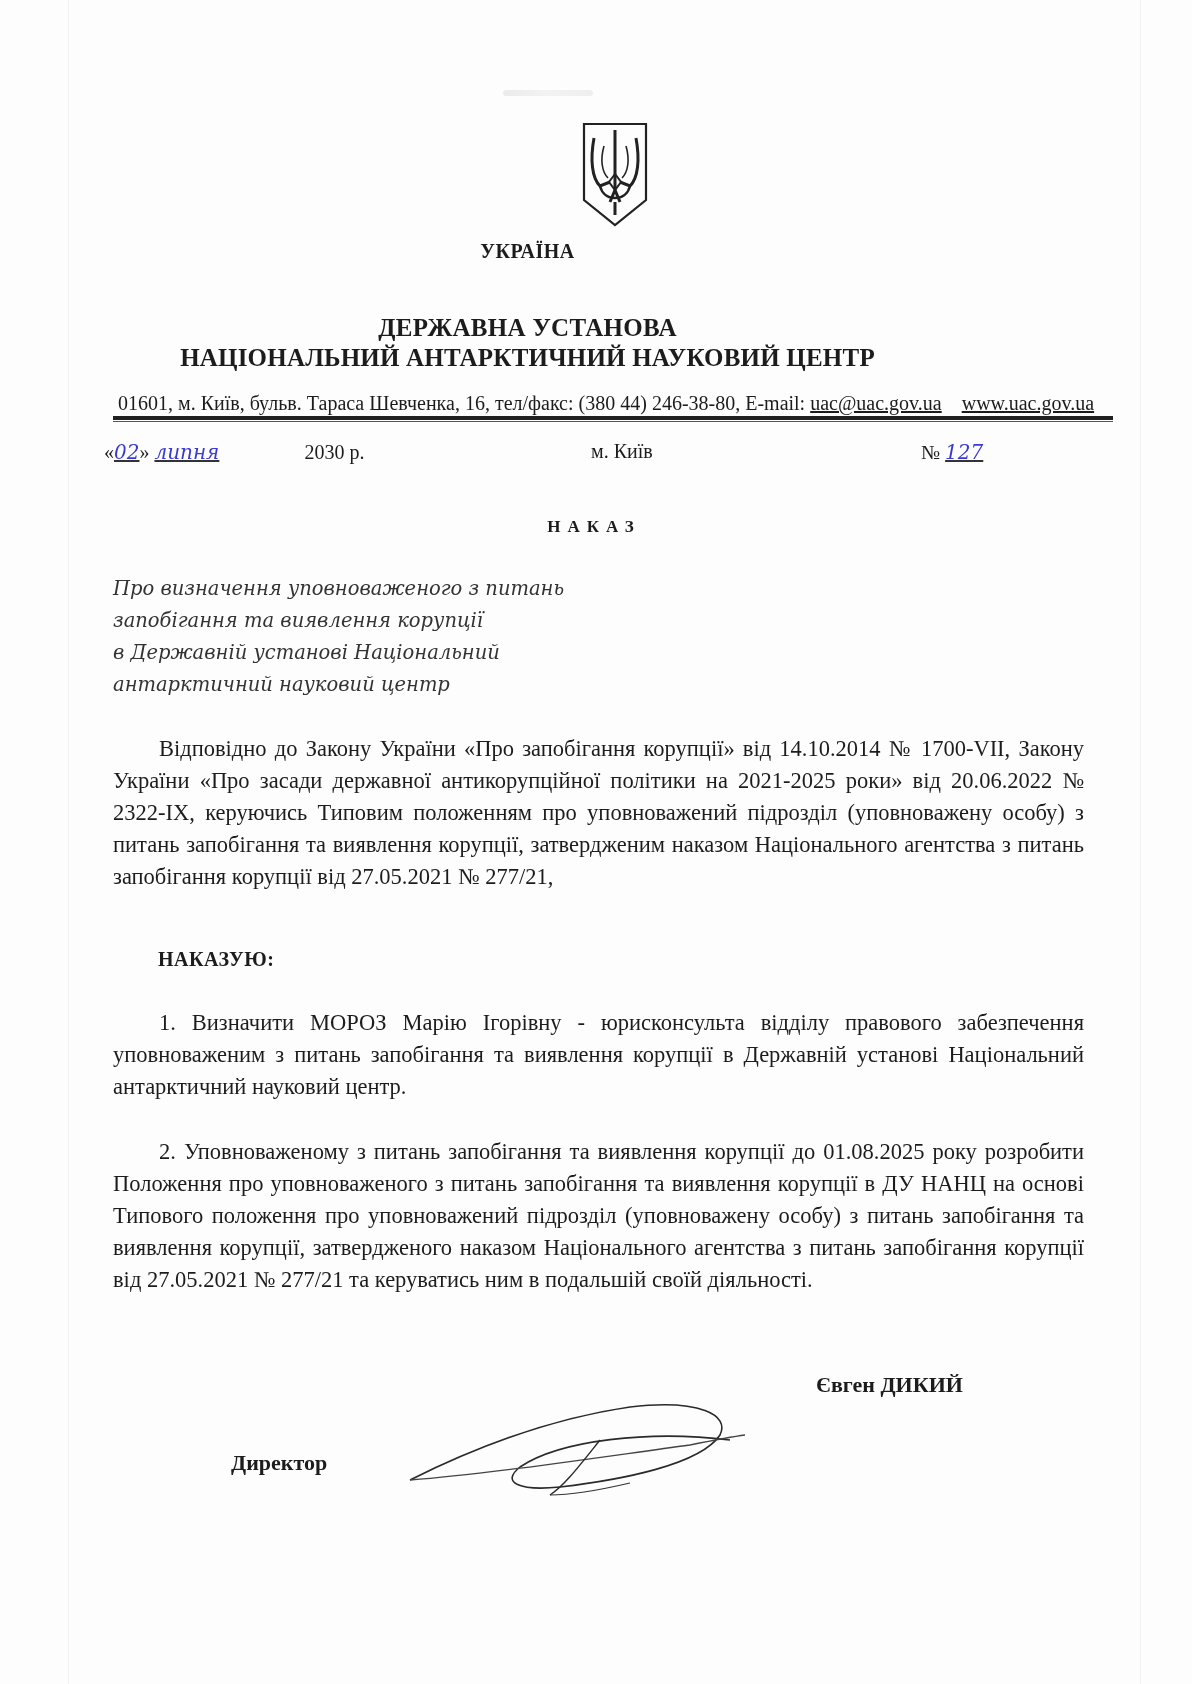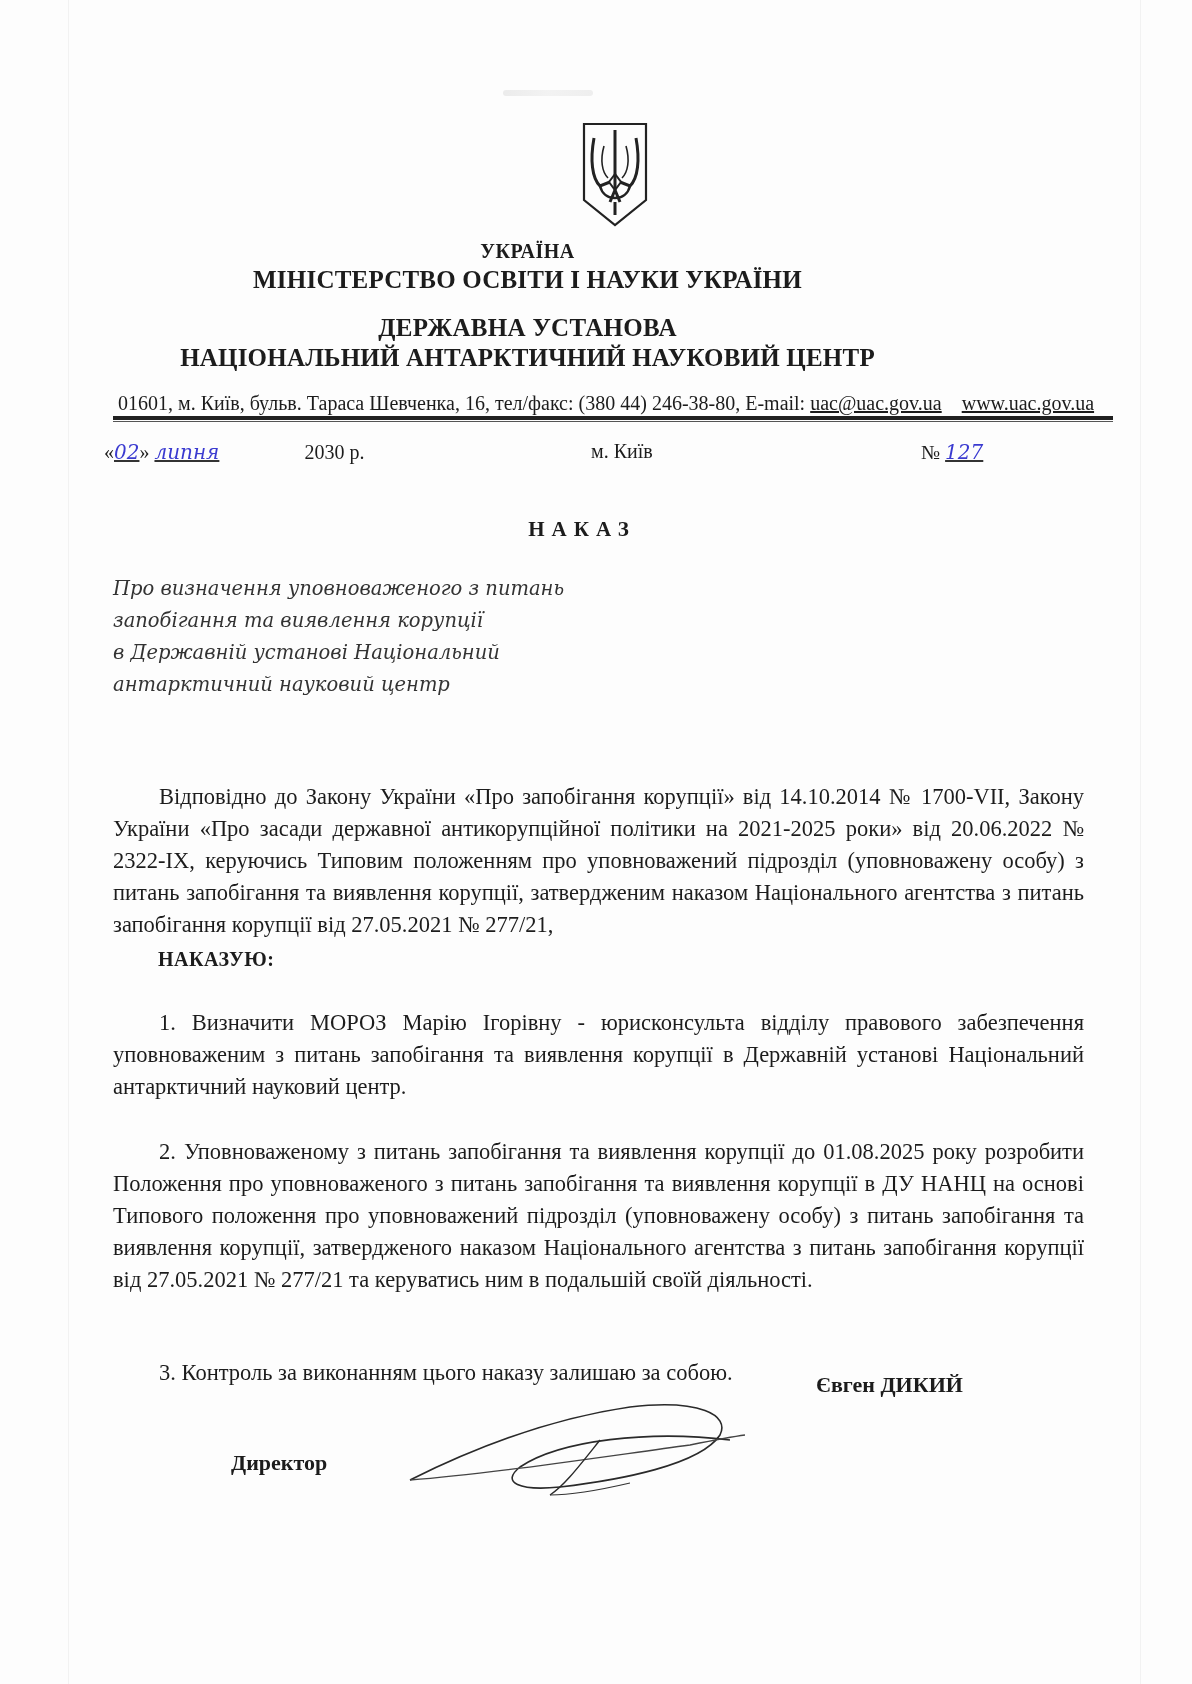--- a/index.html
+++ b/index.html
@@ -17,28 +17,28 @@
   .contacts { position: absolute; left: 118px; top: 392px; width: 1000px; font-size: 20px; white-space: nowrap; }
   .contacts .link { text-decoration: underline; }
   .rule { position: absolute; left: 113px; top: 416px; width: 1000px; height: 4px; background: #202020; }
   .rule2 { position: absolute; left: 113px; top: 421px; width: 1000px; height: 1px; background: #555; }
   .date-row { position: absolute; left: 104px; top: 440px; width: 900px; font-size: 20px; }
   .hand { font-family: "DejaVu Serif", serif; font-style: italic; color: #3a3ad0; text-decoration: underline;
           text-decoration-color: #333; }
   .date-left { position: absolute; left: 0; top: 0; white-space: nowrap; }
   .date-mid { position: absolute; left: 487px; top: 0; }
   .date-num { position: absolute; left: 817px; top: 0; white-space: nowrap; }
-  .title { position: absolute; left: 0; top: 517px; width: 1164px; text-align: center;
-           font-size: 21px; font-weight: bold; letter-spacing: 7px; }
+  .title { position: absolute; left: 12px; top: 517px; width: 1164px; text-align: center;
+           font-size: 17px; font-weight: bold; letter-spacing: 7px; }
   .subject { position: absolute; left: 113px; top: 573px; font-size: 21px; font-style: italic; line-height: 32px;
              font-family: "DejaVu Serif", serif; color: #333; }
   .subject div { font-size: 19.5px; }
   .para { position: absolute; left: 113px; width: 971px; font-size: 22.5px; line-height: 32px; text-align: justify;
           text-align-last: left; }
-  .p-intro { top: 733px; margin-top: 48px; }
+  .p-intro { top: 733px; }
   .order-word { position: absolute; left: 158px; top: 948px; font-size: 20px; font-weight: bold; letter-spacing: 0.5px; }
   .p1 { top: 1007px; }
   .p2 { top: 1136px; }
   .p3 { top: 1357px; }
   .indent { text-indent: 46px; }
   .sign-label { position: absolute; left: 231px; top: 1450px; font-size: 22px; font-weight: bold; }
   .signature { position: absolute; left: 400px; top: 1395px; width: 370px; height: 110px; }
   .sign-name { position: absolute; left: 816px; top: 1372px; font-size: 22px; font-weight: bold; }
   .scan-line { position: absolute; top: 0; width: 1px; height: 1684px; background: #f2f2f2; }
 </style>
@@ -56,21 +56,20 @@
     <path d="M35 10 V70 M35 70 L30 82 M35 70 L40 82 M35 82 V95" stroke="#222" stroke-width="3" fill="none"></path>
     <path d="M14 18 C10 40 12 58 20 66 L30 62" stroke="#222" stroke-width="3" fill="none"></path>
     <path d="M56 18 C60 40 58 58 50 66 L40 62" stroke="#222" stroke-width="3" fill="none"></path>
     <path d="M20 66 C22 74 28 78 35 78 C42 78 48 74 50 66" stroke="#222" stroke-width="2.5" fill="none"></path>
     <path d="M35 54 L29 62 L35 70 L41 62 Z" fill="none" stroke="#222" stroke-width="2"></path>
     <path d="M24 26 C20 40 22 52 28 58" stroke="#222" stroke-width="1.6" fill="none"></path>
     <path d="M46 26 C50 40 48 52 42 58" stroke="#222" stroke-width="1.6" fill="none"></path>
   </svg>
 
   <div class="center ukraine">УКРАЇНА</div>
-  <div class="center ministry">МІНІСТЕРСТВО ОСВІТИ І НАУКИ УКРАЇНИ</div>
   <div class="center org1">ДЕРЖАВНА УСТАНОВА</div>
   <div class="center org2">НАЦІОНАЛЬНИЙ АНТАРКТИЧНИЙ НАУКОВИЙ ЦЕНТР</div>
 
   <div class="contacts">
     <span>01601, м. Київ,  бульв. Тараса Шевченка, 16, тел/факс: (380 44) 246-38-80, E-mail: </span><span class="link">uac@uac.gov.ua</span><span>&nbsp;&nbsp;&nbsp;&nbsp;</span><span class="link">www.uac.gov.ua</span>
   </div>
   <div class="rule"></div>
   <div class="rule2"></div>
 
   <div class="date-row">
@@ -93,21 +92,20 @@
     <div>в Державній установі Національний</div>
     <div>антарктичний науковий центр</div>
   </div>
 
   <div class="para p-intro indent">Відповідно до Закону України «Про запобігання корупції» від 14.10.2014 № 1700-VII, Закону України «Про засади державної антикорупційної політики на 2021-2025 роки» від 20.06.2022 № 2322-IX, керуючись Типовим положенням про уповноважений підрозділ (уповноважену особу) з питань запобігання та виявлення корупції, затвердженим наказом Національного агентства з питань запобігання корупції від 27.05.2021 № 277/21,</div>
 
   <div class="order-word">НАКАЗУЮ:</div>
 
   <div class="para p1 indent">1. Визначити МОРОЗ Марію Ігорівну - юрисконсульта відділу правового забезпечення уповноваженим з питань запобігання та виявлення корупції в Державній установі Національний антарктичний науковий центр.</div>
   <div class="para p2 indent">2. Уповноваженому з питань запобігання та виявлення корупції до 01.08.2025 року розробити Положення про уповноваженого з питань запобігання та виявлення корупції в ДУ НАНЦ на основі Типового положення про уповноважений підрозділ (уповноважену особу) з питань запобігання та виявлення корупції, затвердженого наказом Національного агентства з питань запобігання корупції від 27.05.2021 № 277/21 та керуватись ним в подальшій своїй діяльності.</div>
-  <div class="para p3 indent">3. Контроль за виконанням цього наказу залишаю за собою.</div>
 
   <div class="sign-label">Директор</div>
   <svg class="signature" viewBox="0 0 370 110">
     <path d="M10 85 C60 60 140 25 230 12 C300 4 330 20 320 40 C300 70 220 85 160 92 C120 96 100 88 120 72 C160 45 250 35 330 45" fill="none" stroke="#2a2a2a" stroke-width="1.6"></path>
     <path d="M10 85 C80 80 180 65 290 50 C310 46 330 42 345 40" fill="none" stroke="#444" stroke-width="1.3"></path>
     <path d="M200 45 C180 70 165 90 150 100" fill="none" stroke="#2a2a2a" stroke-width="1.4"></path>
     <path d="M150 100 C170 100 200 95 230 88" fill="none" stroke="#333" stroke-width="1.2"></path>
   </svg>
   <div class="sign-name">Євген ДИКИЙ</div>
 </div>

